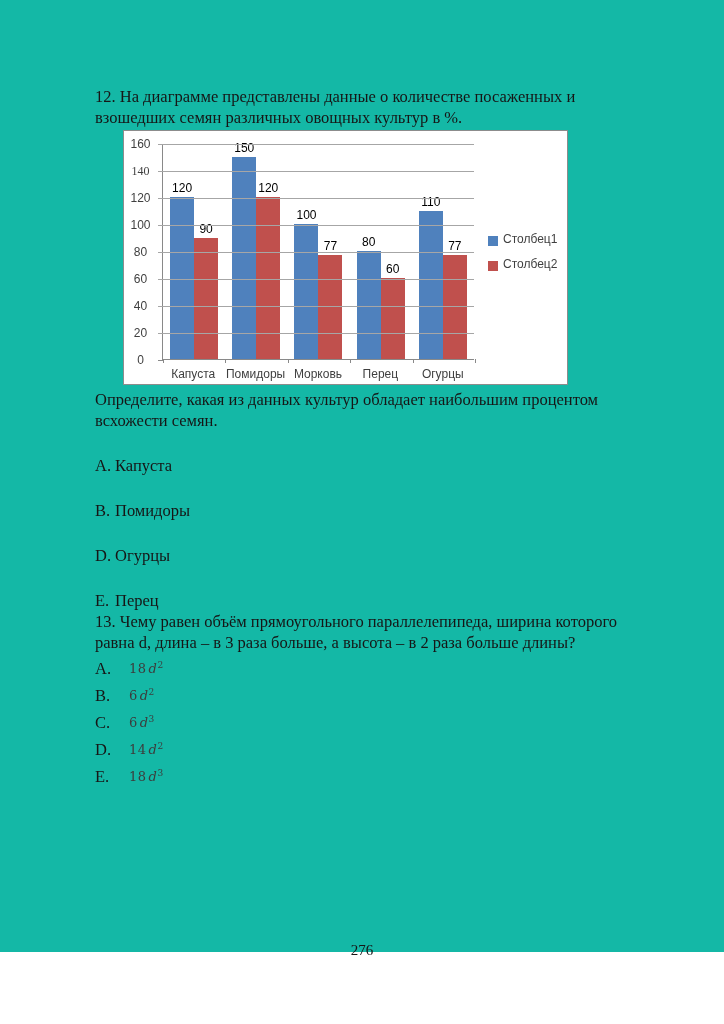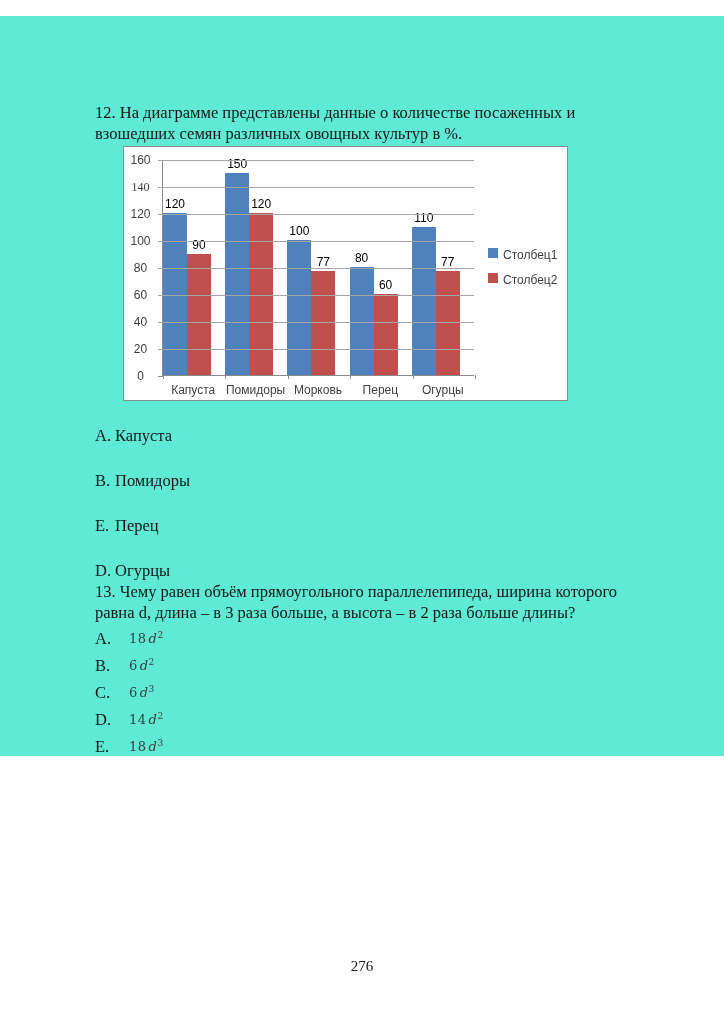--- a/index.html
+++ b/index.html
@@ -2,21 +2,21 @@
 <html><head>
 <meta charset="utf-8">
 <style>
   * { margin:0; padding:0; box-sizing:border-box; }
   html,body { background:#ffffff; }
   body {
     width:724px; height:1024px; position:relative;
     font-family:"Liberation Serif", serif; color:#161616;
     overflow:hidden;
   }
-  .page { position:absolute; left:0; top:16px; width:724px; height:740px; background:#5eead4; }
+  .page { position:absolute; left:0; top:0; width:724px; height:952px; background:#14b8a6; }
   .content { position:absolute; left:95px; top:86px; width:540px; }
   .para { font-size:16.5px; line-height:21px; text-align:left; }
   .q-intro { margin-bottom:2px; }
 
   
   .chart-frame {
     position:relative; margin:2px 0 4px 28px;
     width:445px; height:255px;
     border:1px solid #8c8c8c; background:#fff;
     font-family:"Liberation Sans", sans-serif;
@@ -29,35 +29,35 @@
   .ytickmark { position:absolute; left:-5px; width:5px; height:1px; background:#898989; }
   .xtickmark { position:absolute; width:1px; height:4px; background:#898989; top:100%; }
   .ylabel {
     position:absolute; left:0; width:33px; text-align:center;
     font-size:12px; color:#3f3f3f; line-height:14px;
   }
   .bars-row {
     position:absolute; left:0; top:0; width:100%; height:100%;
     display:flex; align-items:flex-end;
   }
-  .bar-group { width:20%; height:100%; display:flex; align-items:flex-end; }
+  .bar-group { width:20%; height:100%; display:flex; align-items:flex-end; justify-content:center; }
   .bar { position:relative; width:24px; }
   .bar-value-label {
     position:absolute; top:-16px; left:50%; width:44px; margin-left:-22px;
     text-align:center; font-size:12px; color:#000; line-height:14px;
   }
   .xlabels {
     position:absolute; left:38px; top:236px; width:312px; display:flex;
   }
   .xlabel { width:20%; text-align:center; font-size:12px; color:#3f3f3f; }
   .chart-legend {
     position:absolute; left:364px; top:101px;
     display:flex; flex-direction:column; gap:11px;
   }
-  .legend-entry { display:flex; align-items:flex-start; }
+  .legend-entry { display:flex; align-items:flex-end; }
   .legend-swatch { width:10px; height:10px; margin-right:5px; flex:0 0 auto; }
   .legend-label { font-size:12px; color:#3f3f3f; white-space:nowrap; }
 
   
   .opt-row { font-size:16.5px; line-height:21px;margin-top:24px; }
   .opt-letter { display:inline-block; min-width:20px; }
   .opt-text { }
 
   .q13-opts { margin-top:2px; }
   .opt-f { height:27px; display:flex; align-items:center; font-size:16.5px; }
@@ -165,33 +165,34 @@
             <div class="legend-swatch" style="background: rgb(79, 129, 189);"></div>
             <div class="legend-label">Столбец1</div>
           </div>
           <div class="legend-entry">
             <div class="legend-swatch" style="background: rgb(192, 80, 77);"></div>
             <div class="legend-label">Столбец2</div>
           </div>
         </div>
     </div>
 
+    <p class="para">Определите, какая из данных культур обладает наибольшим процентом всхожести семян.</p>
 
     <div>
       <div class="opt-row">
         <span class="opt-letter">A.</span><span class="opt-text">Капуста</span>
       </div>
       <div class="opt-row">
         <span class="opt-letter">B.</span><span class="opt-text">Помидоры</span>
       </div>
       <div class="opt-row">
+        <span class="opt-letter">D.</span><span class="opt-text">Огурцы</span>
+      </div>
+      <div class="opt-row">
         <span class="opt-letter">E.</span><span class="opt-text">Перец</span>
-      </div>
-      <div class="opt-row">
-        <span class="opt-letter">D.</span><span class="opt-text">Огурцы</span>
       </div>
     </div>
 
     <p class="para">13. Чему равен объём прямоугольного параллелепипеда, ширина которого равна d, длина – в 3 раза больше, а высота – в 2 раза больше длины?</p>
 
     <div class="q13-opts">
       <div class="opt-f">
         <span class="opt-letter">A.</span>
         <span class="formula"><span>18</span><i>d</i><sup>2</sup></span>
       </div>

